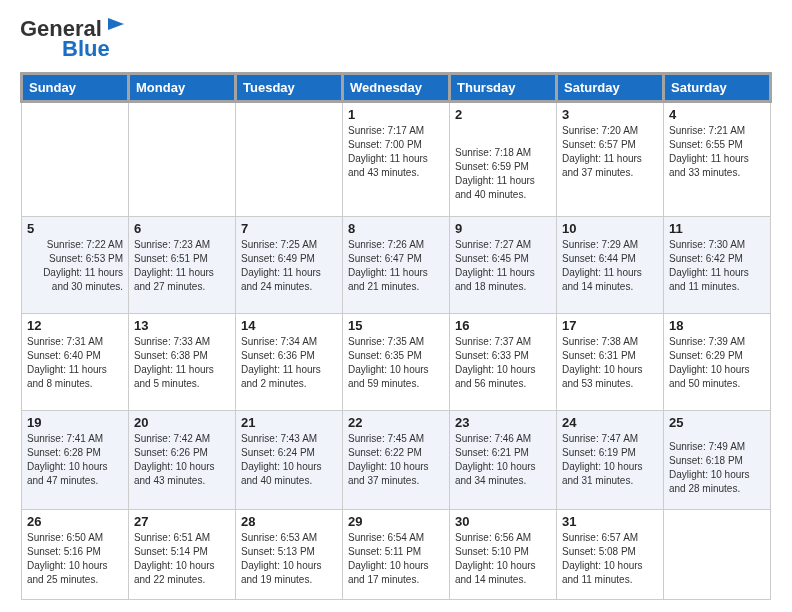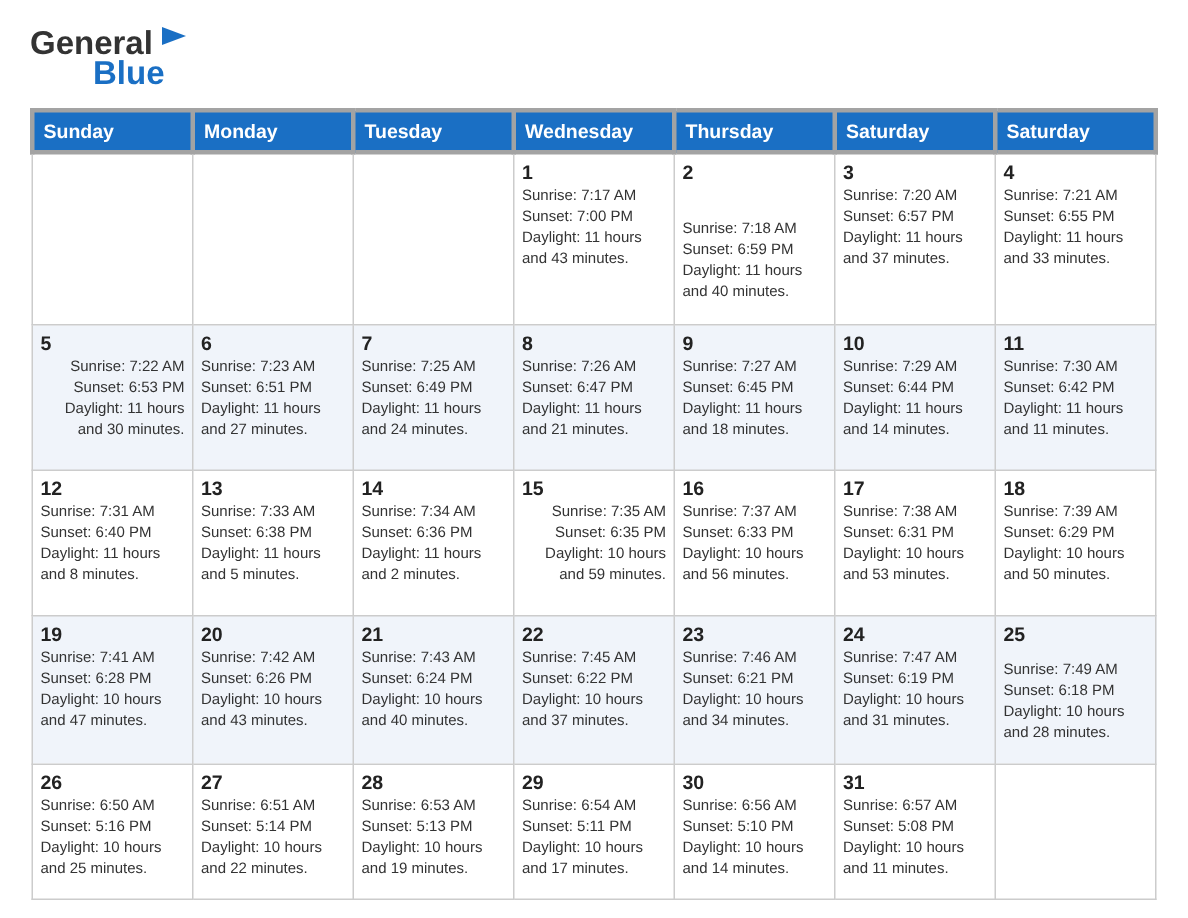--- a/index.html
+++ b/index.html
@@ -224,21 +224,21 @@
           </td>
           <td>
             <span class="day-num">14</span>
             <div class="day-info" style="white-space: pre-line;">Sunrise: 7:34 AM
 Sunset: 6:36 PM
 Daylight: 11 hours
 and 2 minutes.</div>
           </td>
           <td>
             <span class="day-num">15</span>
-            <div class="day-info" style="white-space: pre-line; text-align: right;">Sunrise: 7:35 AM
+            <div class="day-info" style="white-space: pre-line;">Sunrise: 7:35 AM
 Sunset: 6:35 PM
 Daylight: 10 hours
 and 59 minutes.</div>
           </td>
           <td>
             <span class="day-num">16</span>
             <div class="day-info" style="white-space: pre-line;">Sunrise: 7:37 AM
 Sunset: 6:33 PM
 Daylight: 10 hours
 and 56 minutes.</div>

